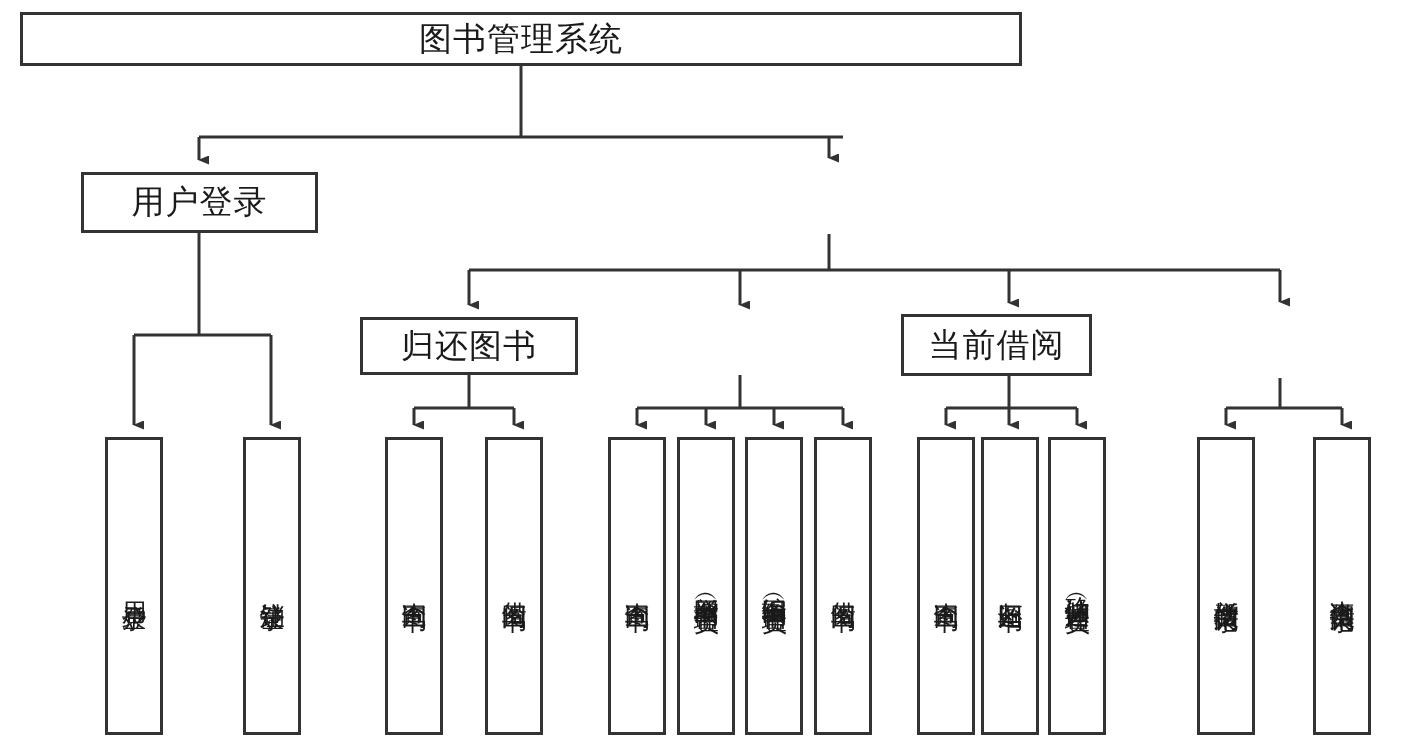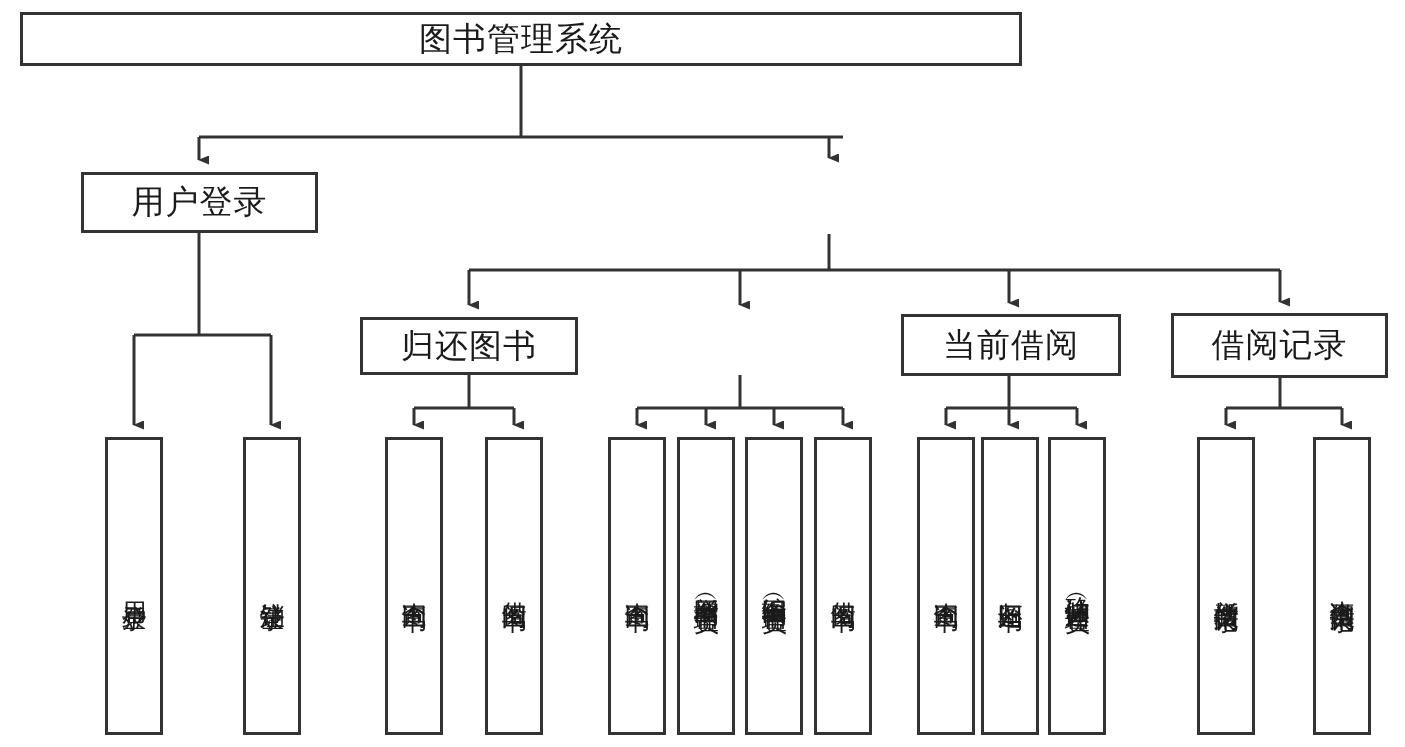--- a/index.html
+++ b/index.html
@@ -119,22 +119,21 @@
       <path d="M1226,408 L1226,425" marker-end="url(#arrow)"></path>
       <path d="M1342,408 L1342,425" marker-end="url(#arrow)"></path>
     </g>
   </svg>
 
   <div class="node h" style="left:20px; top:12px; width:1002px; height:54px;">图书管理系统</div>
 
   <div class="node h" style="left:81px; top:172px; width:237px; height:61px;">用户登录</div>
 
   <div class="node h" style="left:360px; top:317px; width:218px; height:58px;">归还图书</div>
-  <div class="node h" style="left:901px; top:314px; width:220px; height:62px;">当前借阅</div>
-  <div class="node h" style="left:1171px; top:313px; width:217px; height:65px;">借阅记录</div>
+  <div class="node h" style="left:901px; top:314px; width:191px; height:62px;">当前借阅</div>
 
   <div class="node v" style="left:105px; top:437px; width:58px; height:298px;">
     <span class="vlabel">用户登录</span>
   </div>
   <div class="node v" style="left:243px; top:437px; width:58px; height:298px;">
     <span class="vlabel">注销登录</span>
   </div>
 
   <div class="node v" style="left:385px; top:437px; width:58px; height:298px;">
     <span class="vlabel">查询图书</span>

